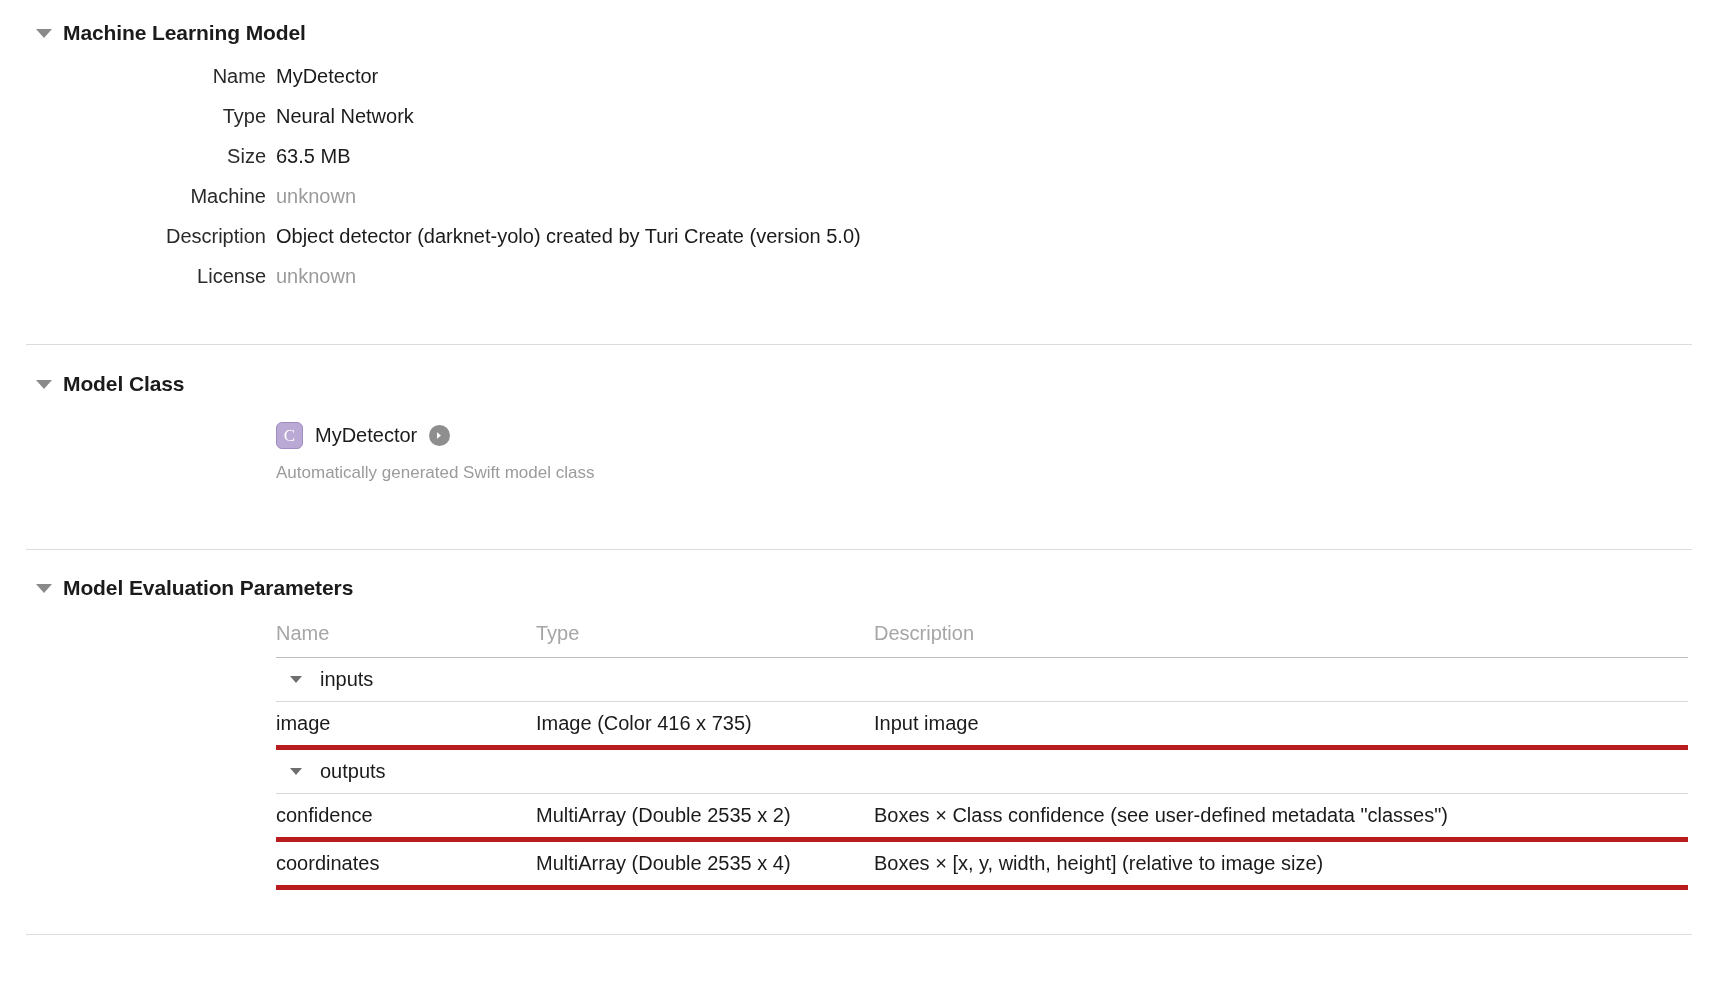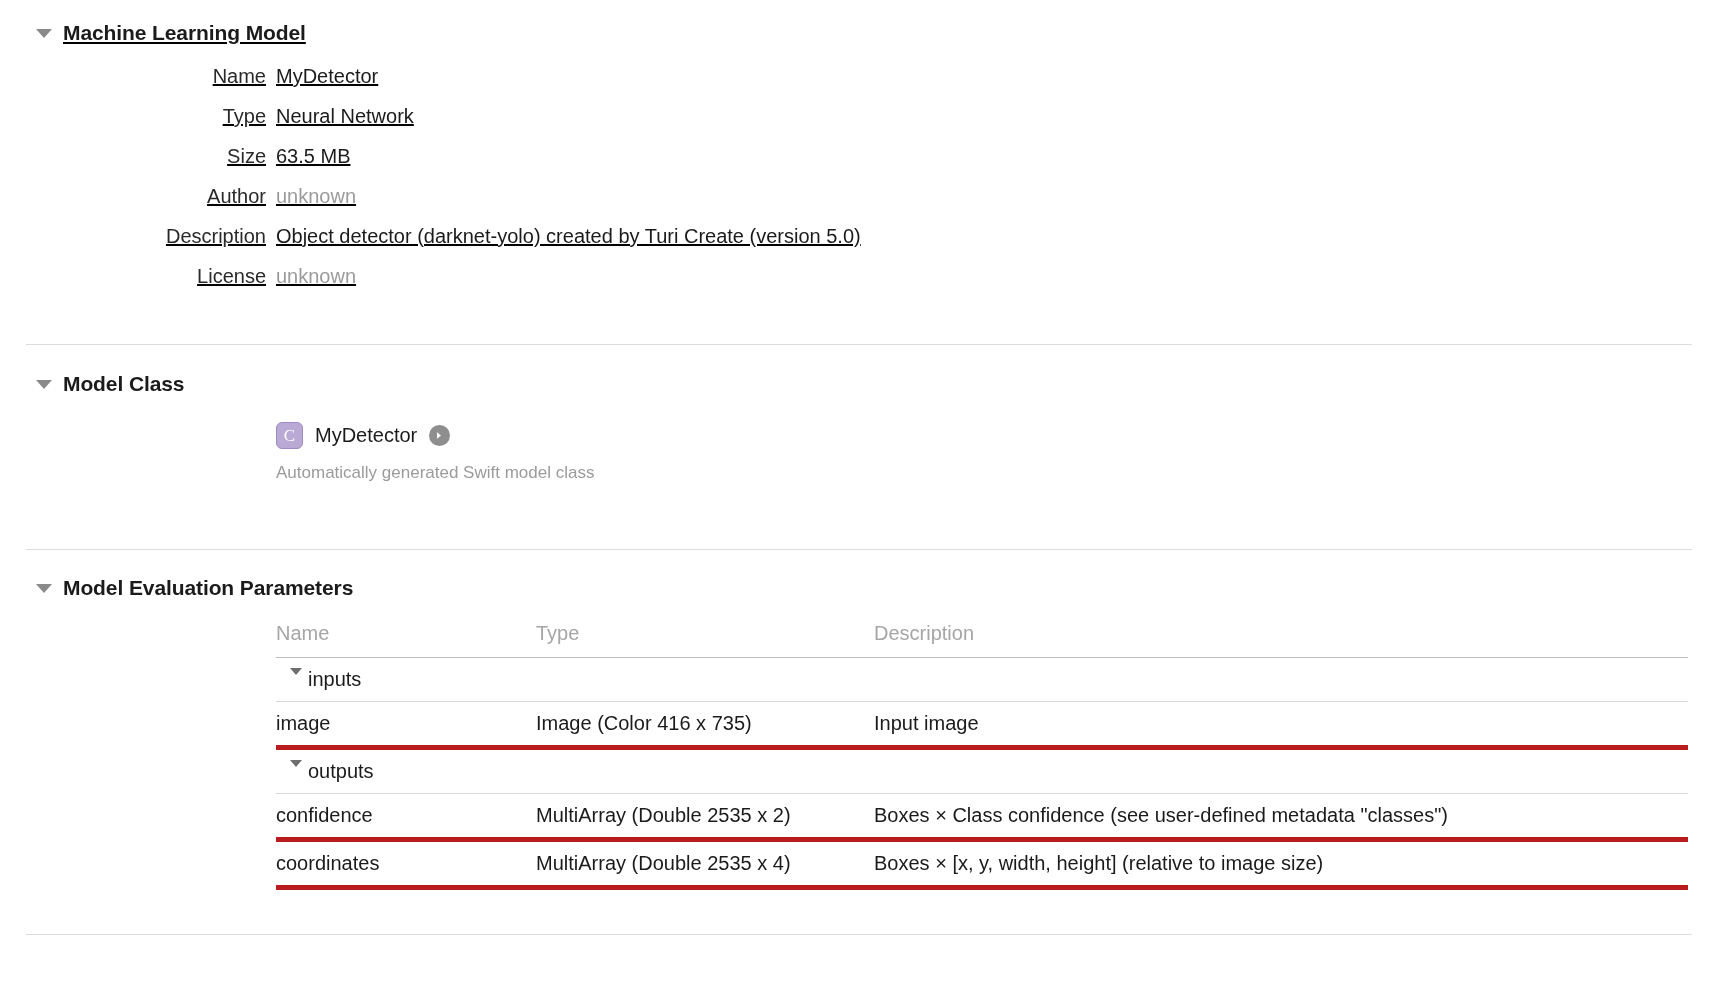--- a/index.html
+++ b/index.html
@@ -158,38 +158,39 @@
     padding: 10px 0 10px 0;
     border-bottom: 5px solid #b91c1c;
     white-space: nowrap;
     overflow: hidden;
   }
   tr.group td {
     border-bottom: 1px solid #d8d8d8;
   }
   .group-cell {
     display: flex;
-    gap: 6px;
+    align-items: center;
+    gap: 18px;
     padding-left: 14px;
   }
   .leaf-name { padding-left: 60px; }
 
   .bottom-rule {
     height: 1px;
     background: #dcdcdc;
     margin-left: 26px;
     margin-right: 18px;
   }
 </style>
 </head>
 <body>
 
 <div class="page">
 
-  <div style="padding-top:21px;text-decoration:underline;">
+  <div style="padding-top:21px;">
 
     <div class="section-head">
       <span class="tri"></span>
       <span class="section-title">Machine Learning Model</span>
     </div>
 
     <div class="meta-list">
 
       <div class="meta-row">
         <div class="meta-label">Name</div>
@@ -200,21 +201,21 @@
         <div class="meta-label">Type</div>
         <div class="meta-value">Neural Network</div>
       </div>
 
       <div class="meta-row">
         <div class="meta-label">Size</div>
         <div class="meta-value">63.5 MB</div>
       </div>
 
       <div class="meta-row">
-        <div class="meta-label">Author</div>
+        <div class="meta-label">Machine</div>
         <div class="meta-value dim">unknown</div>
       </div>
 
       <div class="meta-row">
         <div class="meta-label">Description</div>
         <div class="meta-value">Object detector (darknet-yolo) created by Turi Create (version 5.0)</div>
       </div>
 
       <div class="meta-row">
         <div class="meta-label">License</div>

